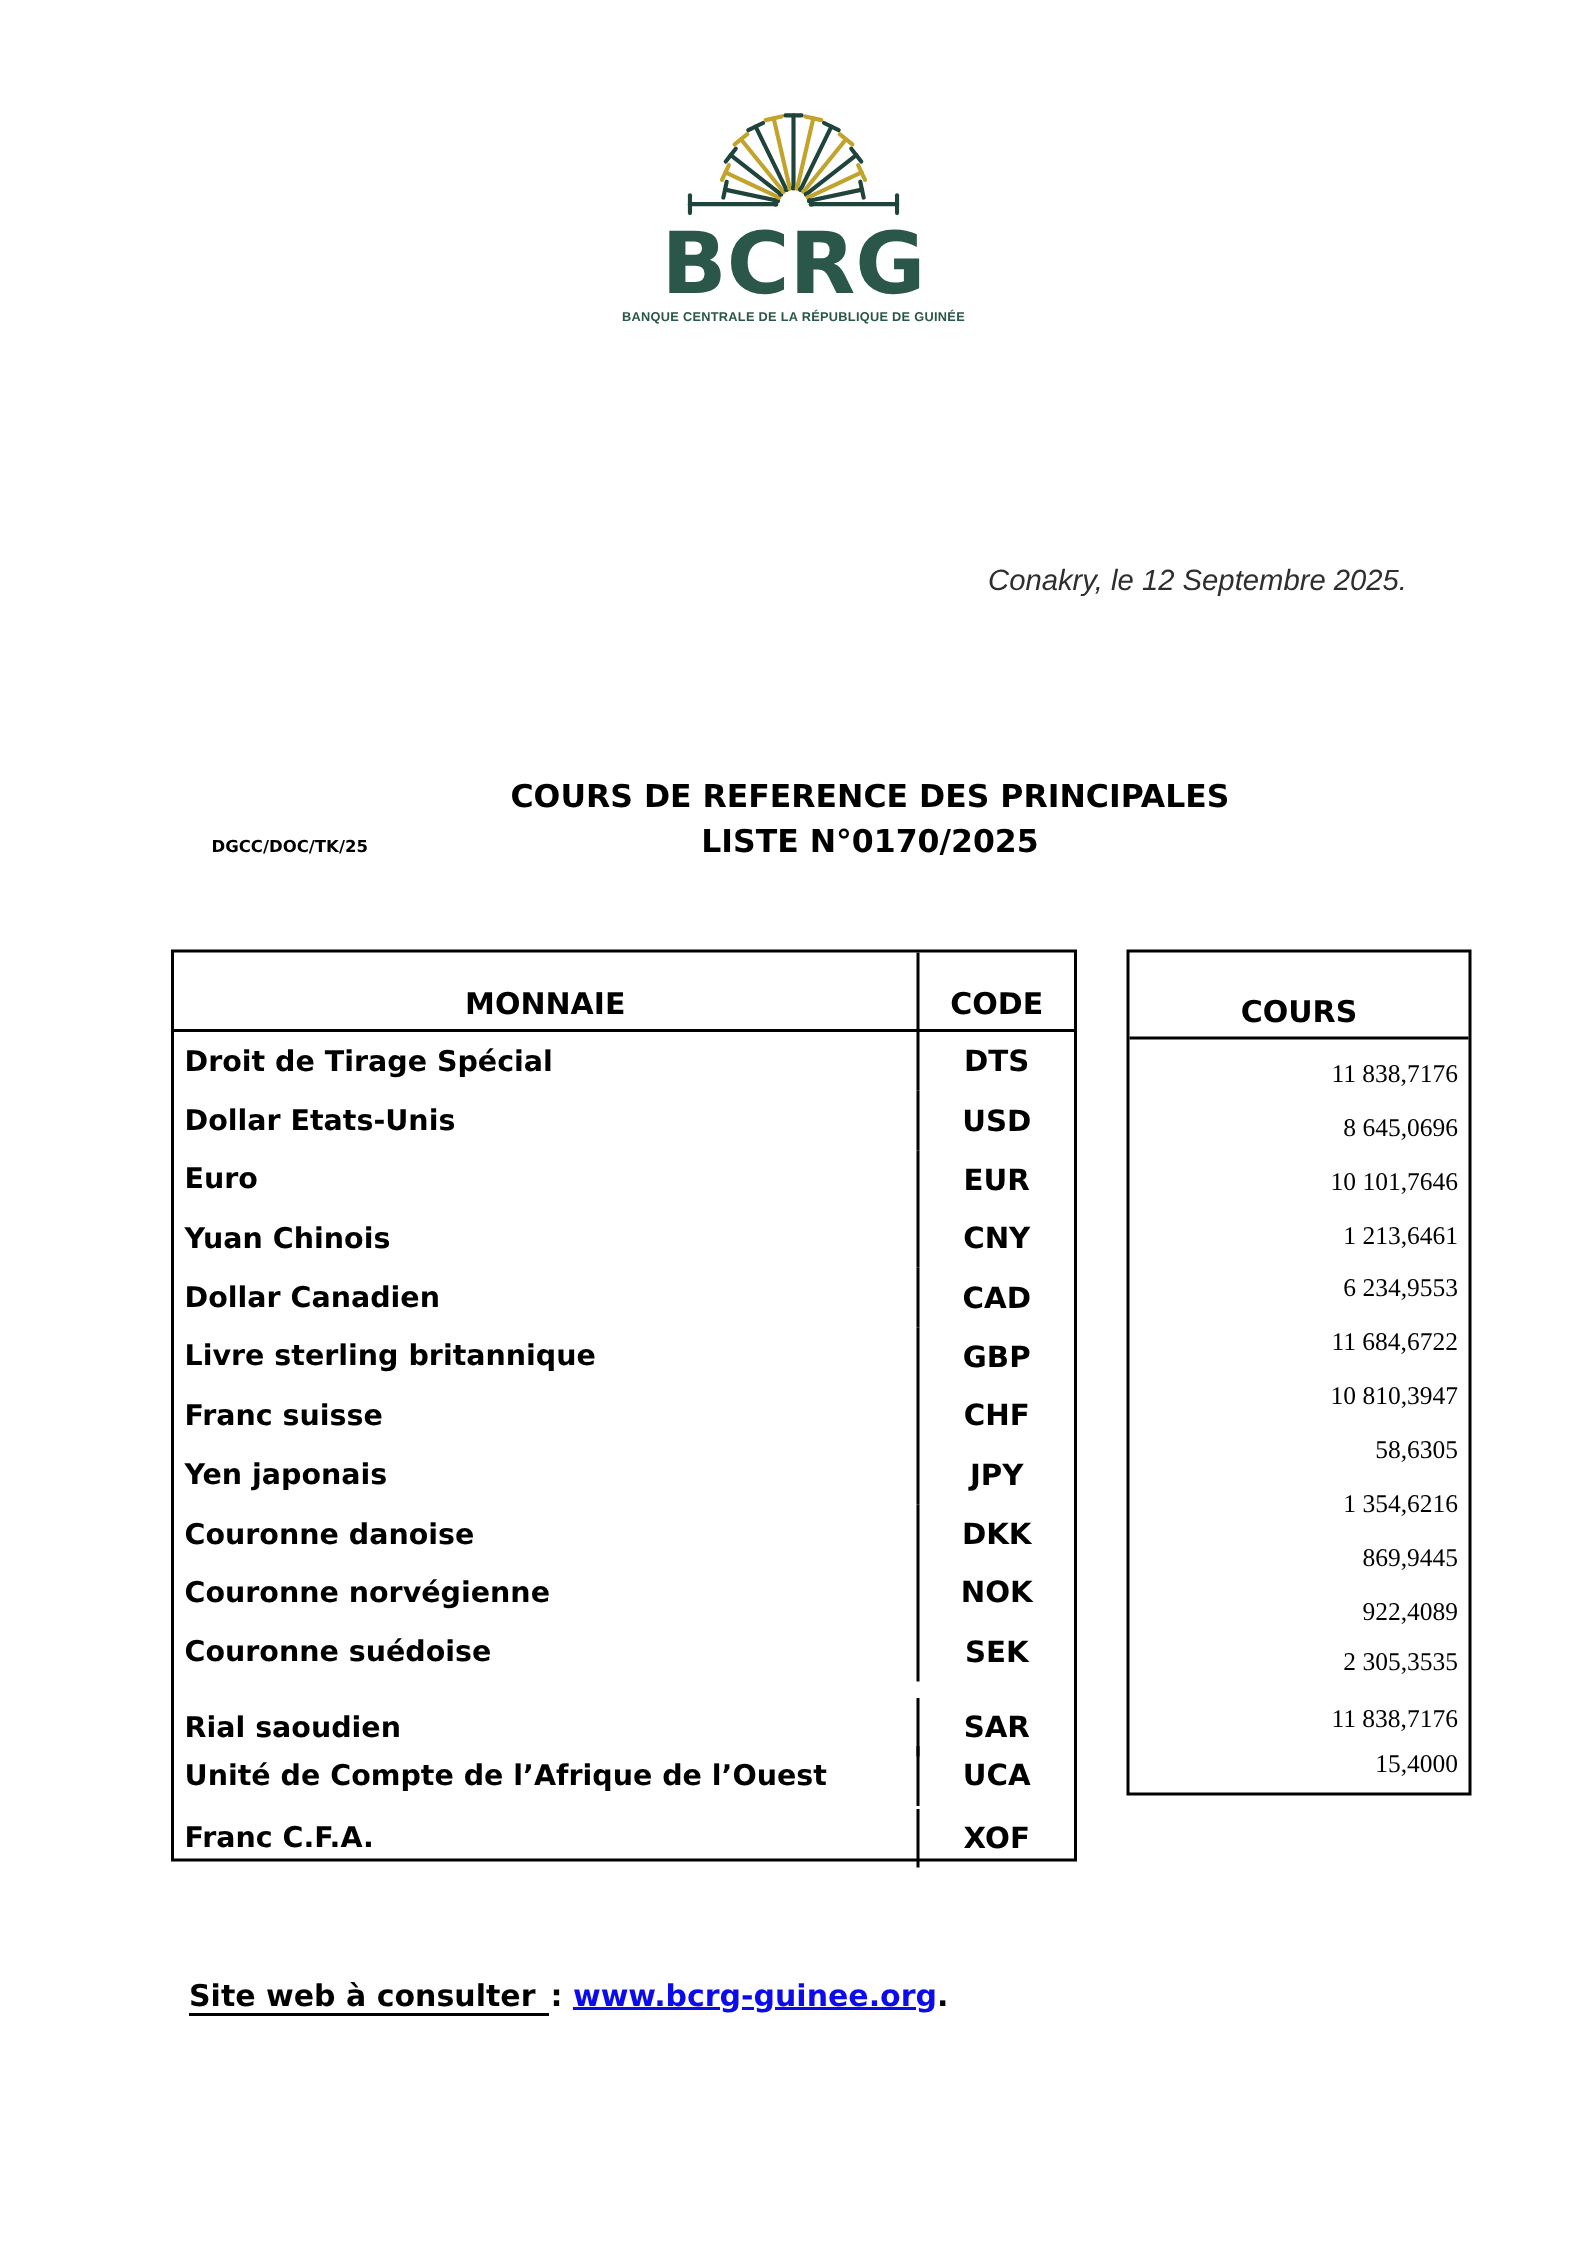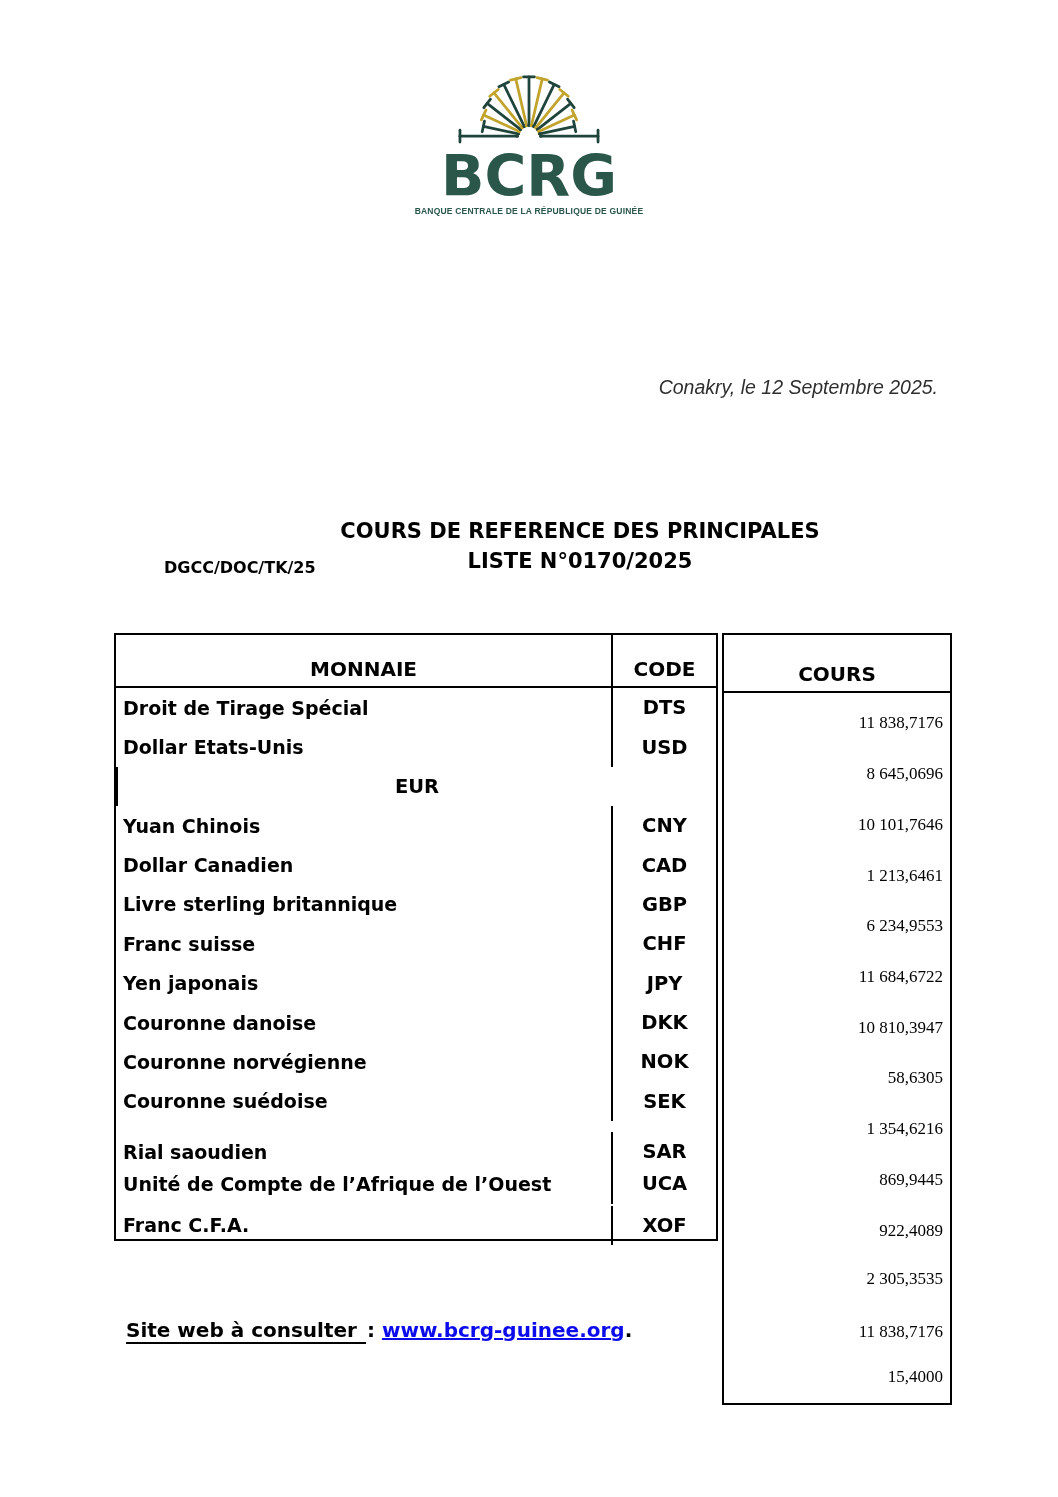--- a/index.html
+++ b/index.html
@@ -15,49 +15,49 @@
   .tagline{position:absolute;top:206px;left:0;width:100%;text-align:center;
            font-family:"Liberation Sans",sans-serif;
            font-weight:bold;font-size:8.5px;letter-spacing:0.2px;}
 
   
   .dateline{position:absolute;top:376px;right:120px;
             font-family:"Liberation Sans",sans-serif;font-style:italic;
             font-size:19.5px;color:#2e2e2e;}
 
   
-  .refcode{position:absolute;left:164px;top:558px;
+  .refcode{position:absolute;left:141px;top:558px;
            font-family:"DejaVu Sans","Liberation Sans",sans-serif;
-           font-weight:bold;font-size:16px;}
+           font-weight:bold;font-size:11px;}
 
   
   .title{position:absolute;top:516px;left:102px;right:0;text-align:center;
          font-family:"DejaVu Sans","Liberation Sans",sans-serif;
          font-weight:bold;font-size:21px;line-height:30px;}
 
   
-  .rates-table{position:absolute;left:114px;top:633px;display:flex;align-items:stretch;height:608px;}
+  .rates-table{position:absolute;left:114px;top:633px;display:flex;align-items:stretch;height:608px;gap:29px;}
   .left-box{width:604px;height:608px;box-sizing:border-box;border:2px solid #000;
             display:flex;flex-direction:column;}
   .lhead{height:51px;flex:none;border-bottom:2px solid #000;display:flex;}
   .h-monnaie{width:495px;display:flex;align-items:flex-end;justify-content:center;
              padding-bottom:5px;font-family:"DejaVu Sans","Liberation Sans",sans-serif;
              font-weight:bold;font-size:20px;}
   .h-code{flex:1;border-left:2px solid #000;display:flex;align-items:flex-end;
           justify-content:center;padding-bottom:5px;
           font-family:"DejaVu Sans","Liberation Sans",sans-serif;font-weight:bold;font-size:20px;}
   .lbody{flex:1;display:flex;flex-direction:column;}
   .trow{flex:1;display:flex;min-height:0;}
   .cell-currency{width:488px;padding-left:7px;display:flex;align-items:center;
                  font-family:"DejaVu Sans","Liberation Sans",sans-serif;
                  font-weight:bold;font-size:19px;white-space:nowrap;}
   .cell-code{flex:1;border-left:2px solid #000;display:flex;align-items:center;
              justify-content:center;font-family:"DejaVu Sans","Liberation Sans",sans-serif;
              font-weight:bold;font-size:19.5px;}
-  .right-box{width:230px;height:772px;box-sizing:border-box;border:2px solid #000;
+  .right-box{width:230px;height:564px;box-sizing:border-box;border:2px solid #000;
              margin-left:4px;display:flex;flex-direction:column;}
   .rhead{height:51px;flex:none;border-bottom:2px solid #000;display:flex;align-items:flex-end;
          justify-content:center;padding-bottom:5px;
          font-family:"DejaVu Sans","Liberation Sans",sans-serif;font-weight:bold;font-size:20px;}
   .rbody{flex:1;display:flex;flex-direction:column;}
   .cell-rate{flex:1;display:flex;align-items:center;justify-content:flex-end;
              padding-right:7px;font-family:"Liberation Serif","DejaVu Serif",serif;
              font-size:17px;transform:translateY(5px);min-height:0;}
   
   .trow:nth-child(12) .cell-currency,.trow:nth-child(12) .cell-code{transform:translateY(11px);}
@@ -150,20 +150,21 @@
       <div class="lbody">
           <div class="trow">
             <div class="cell-currency">Droit de Tirage Spécial</div>
             <div class="cell-code">DTS</div>
           </div>
           <div class="trow">
             <div class="cell-currency">Dollar Etats-Unis</div>
             <div class="cell-code">USD</div>
           </div>
           <div class="trow">
+            <div class="cell-currency">Euro</div>
             <div class="cell-code">EUR</div>
           </div>
           <div class="trow">
             <div class="cell-currency">Yuan Chinois</div>
             <div class="cell-code">CNY</div>
           </div>
           <div class="trow">
             <div class="cell-currency">Dollar Canadien</div>
             <div class="cell-code">CAD</div>
           </div>

